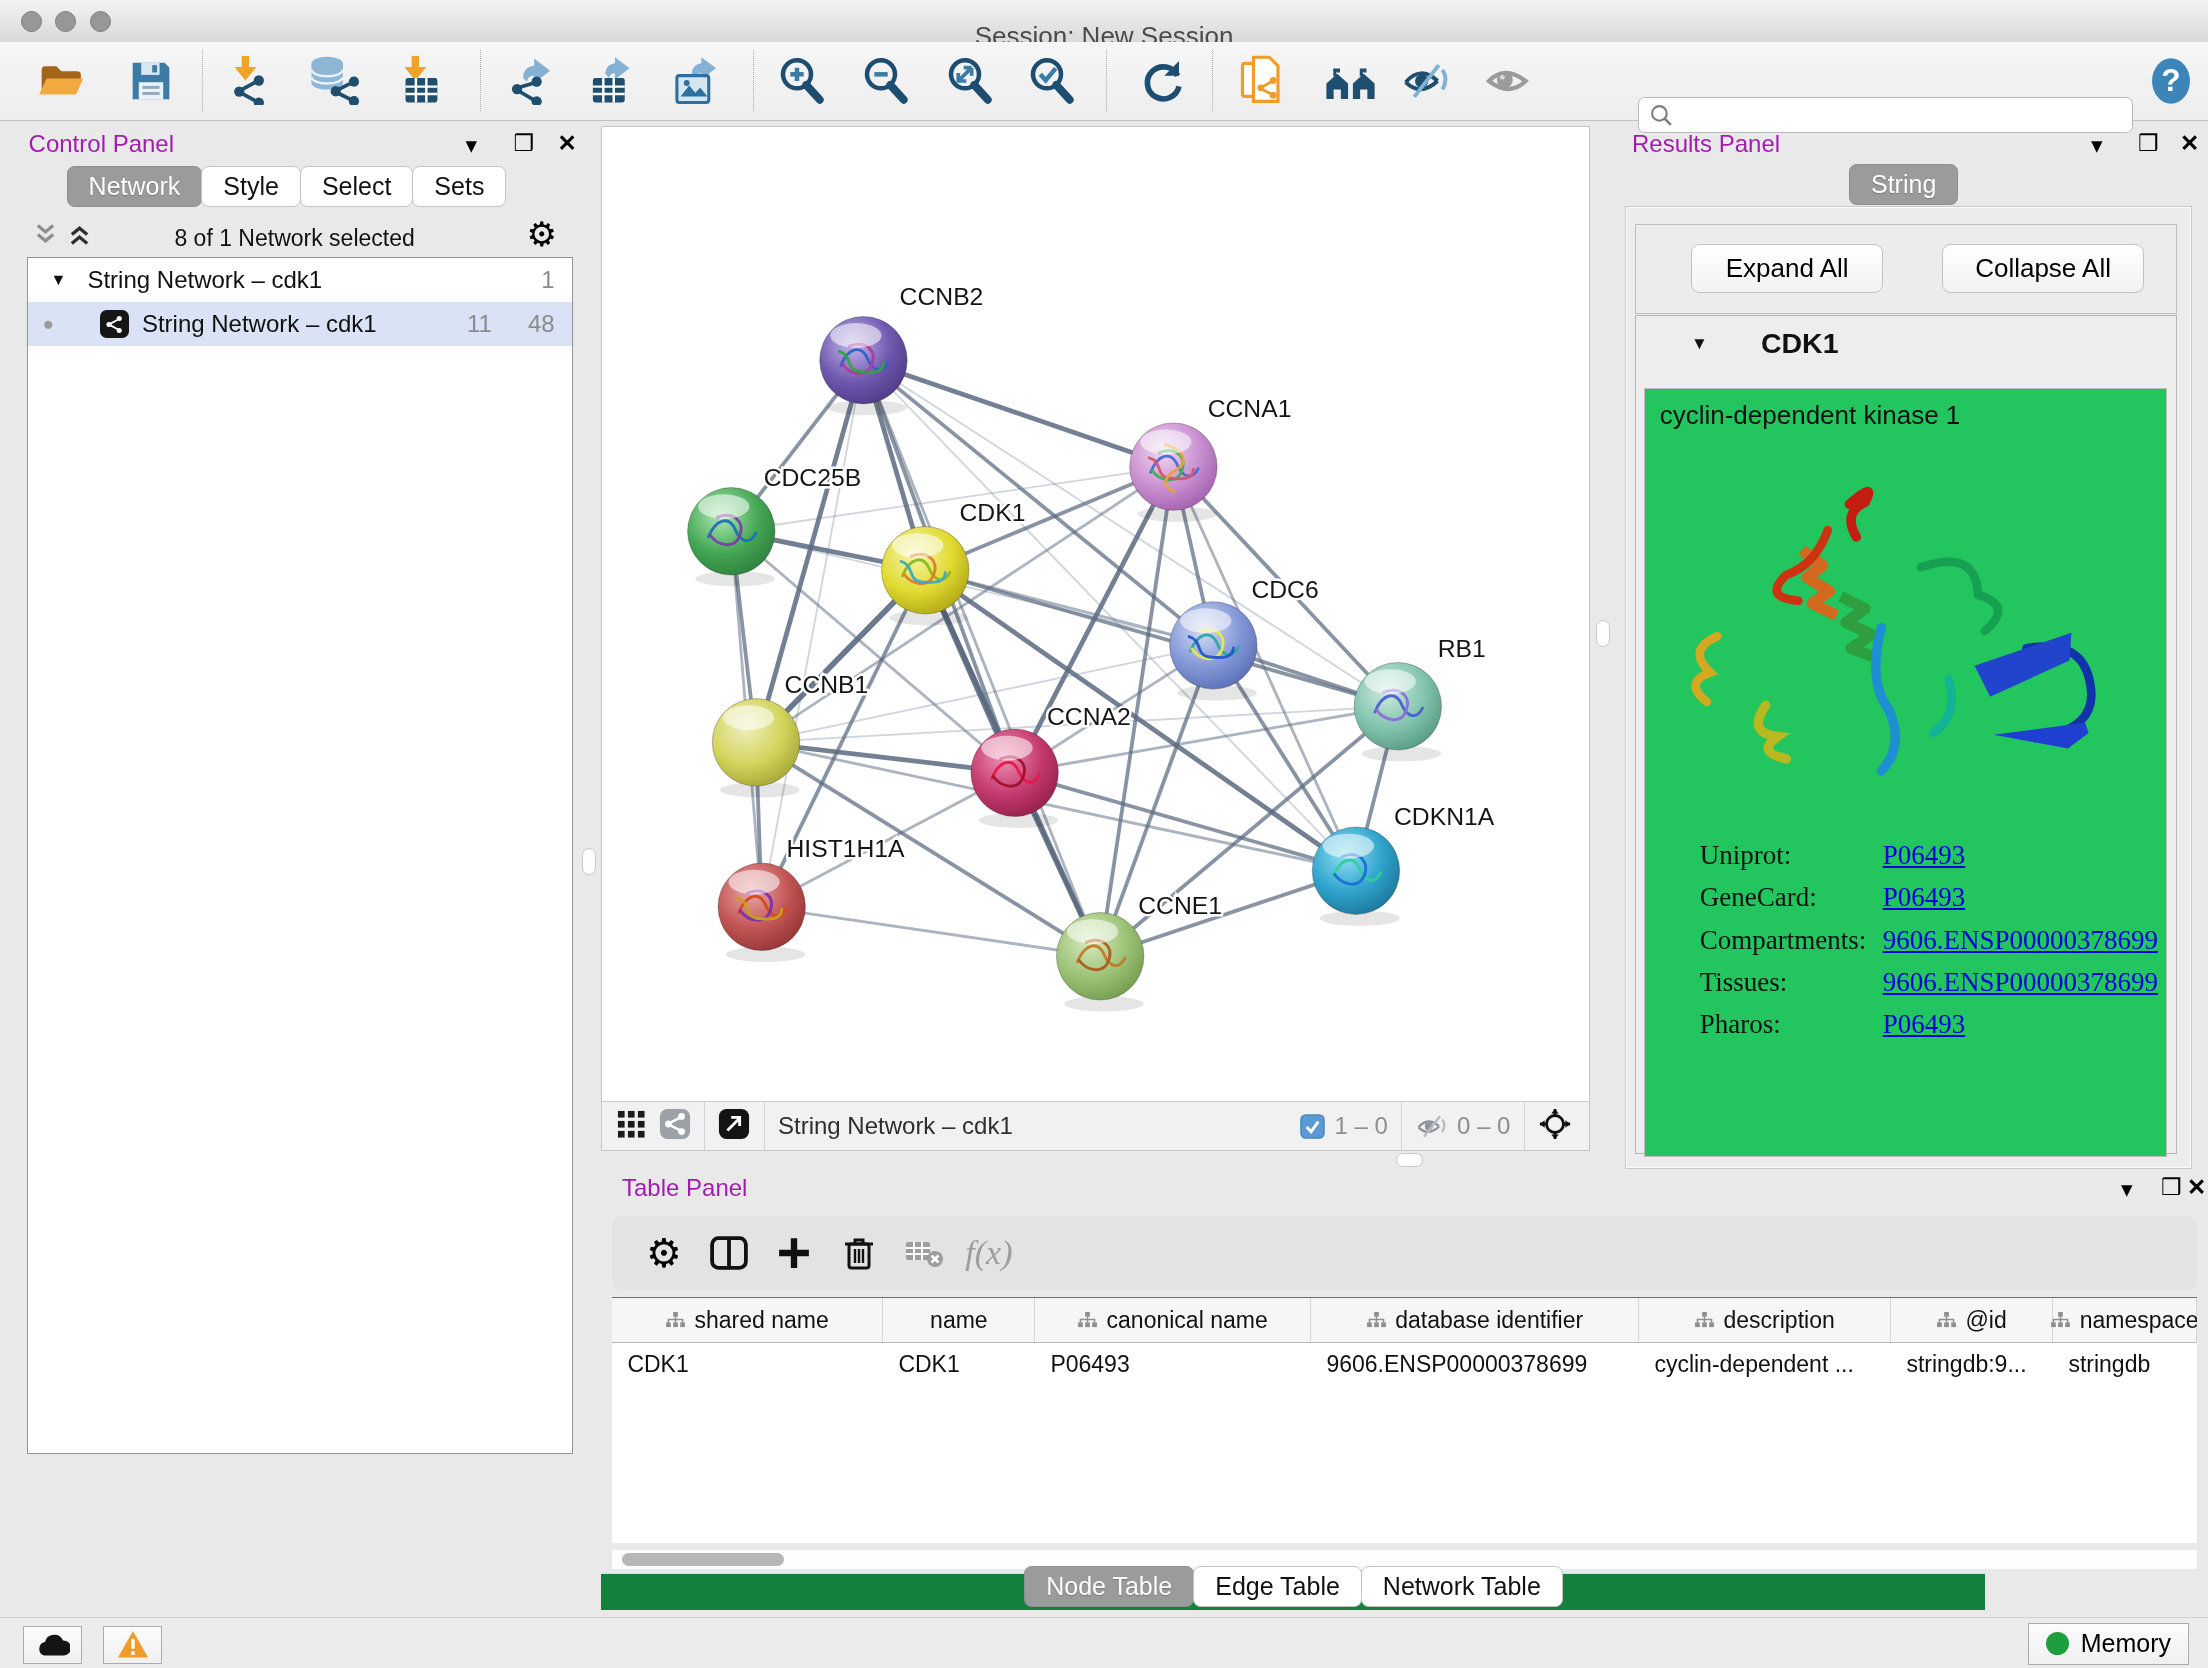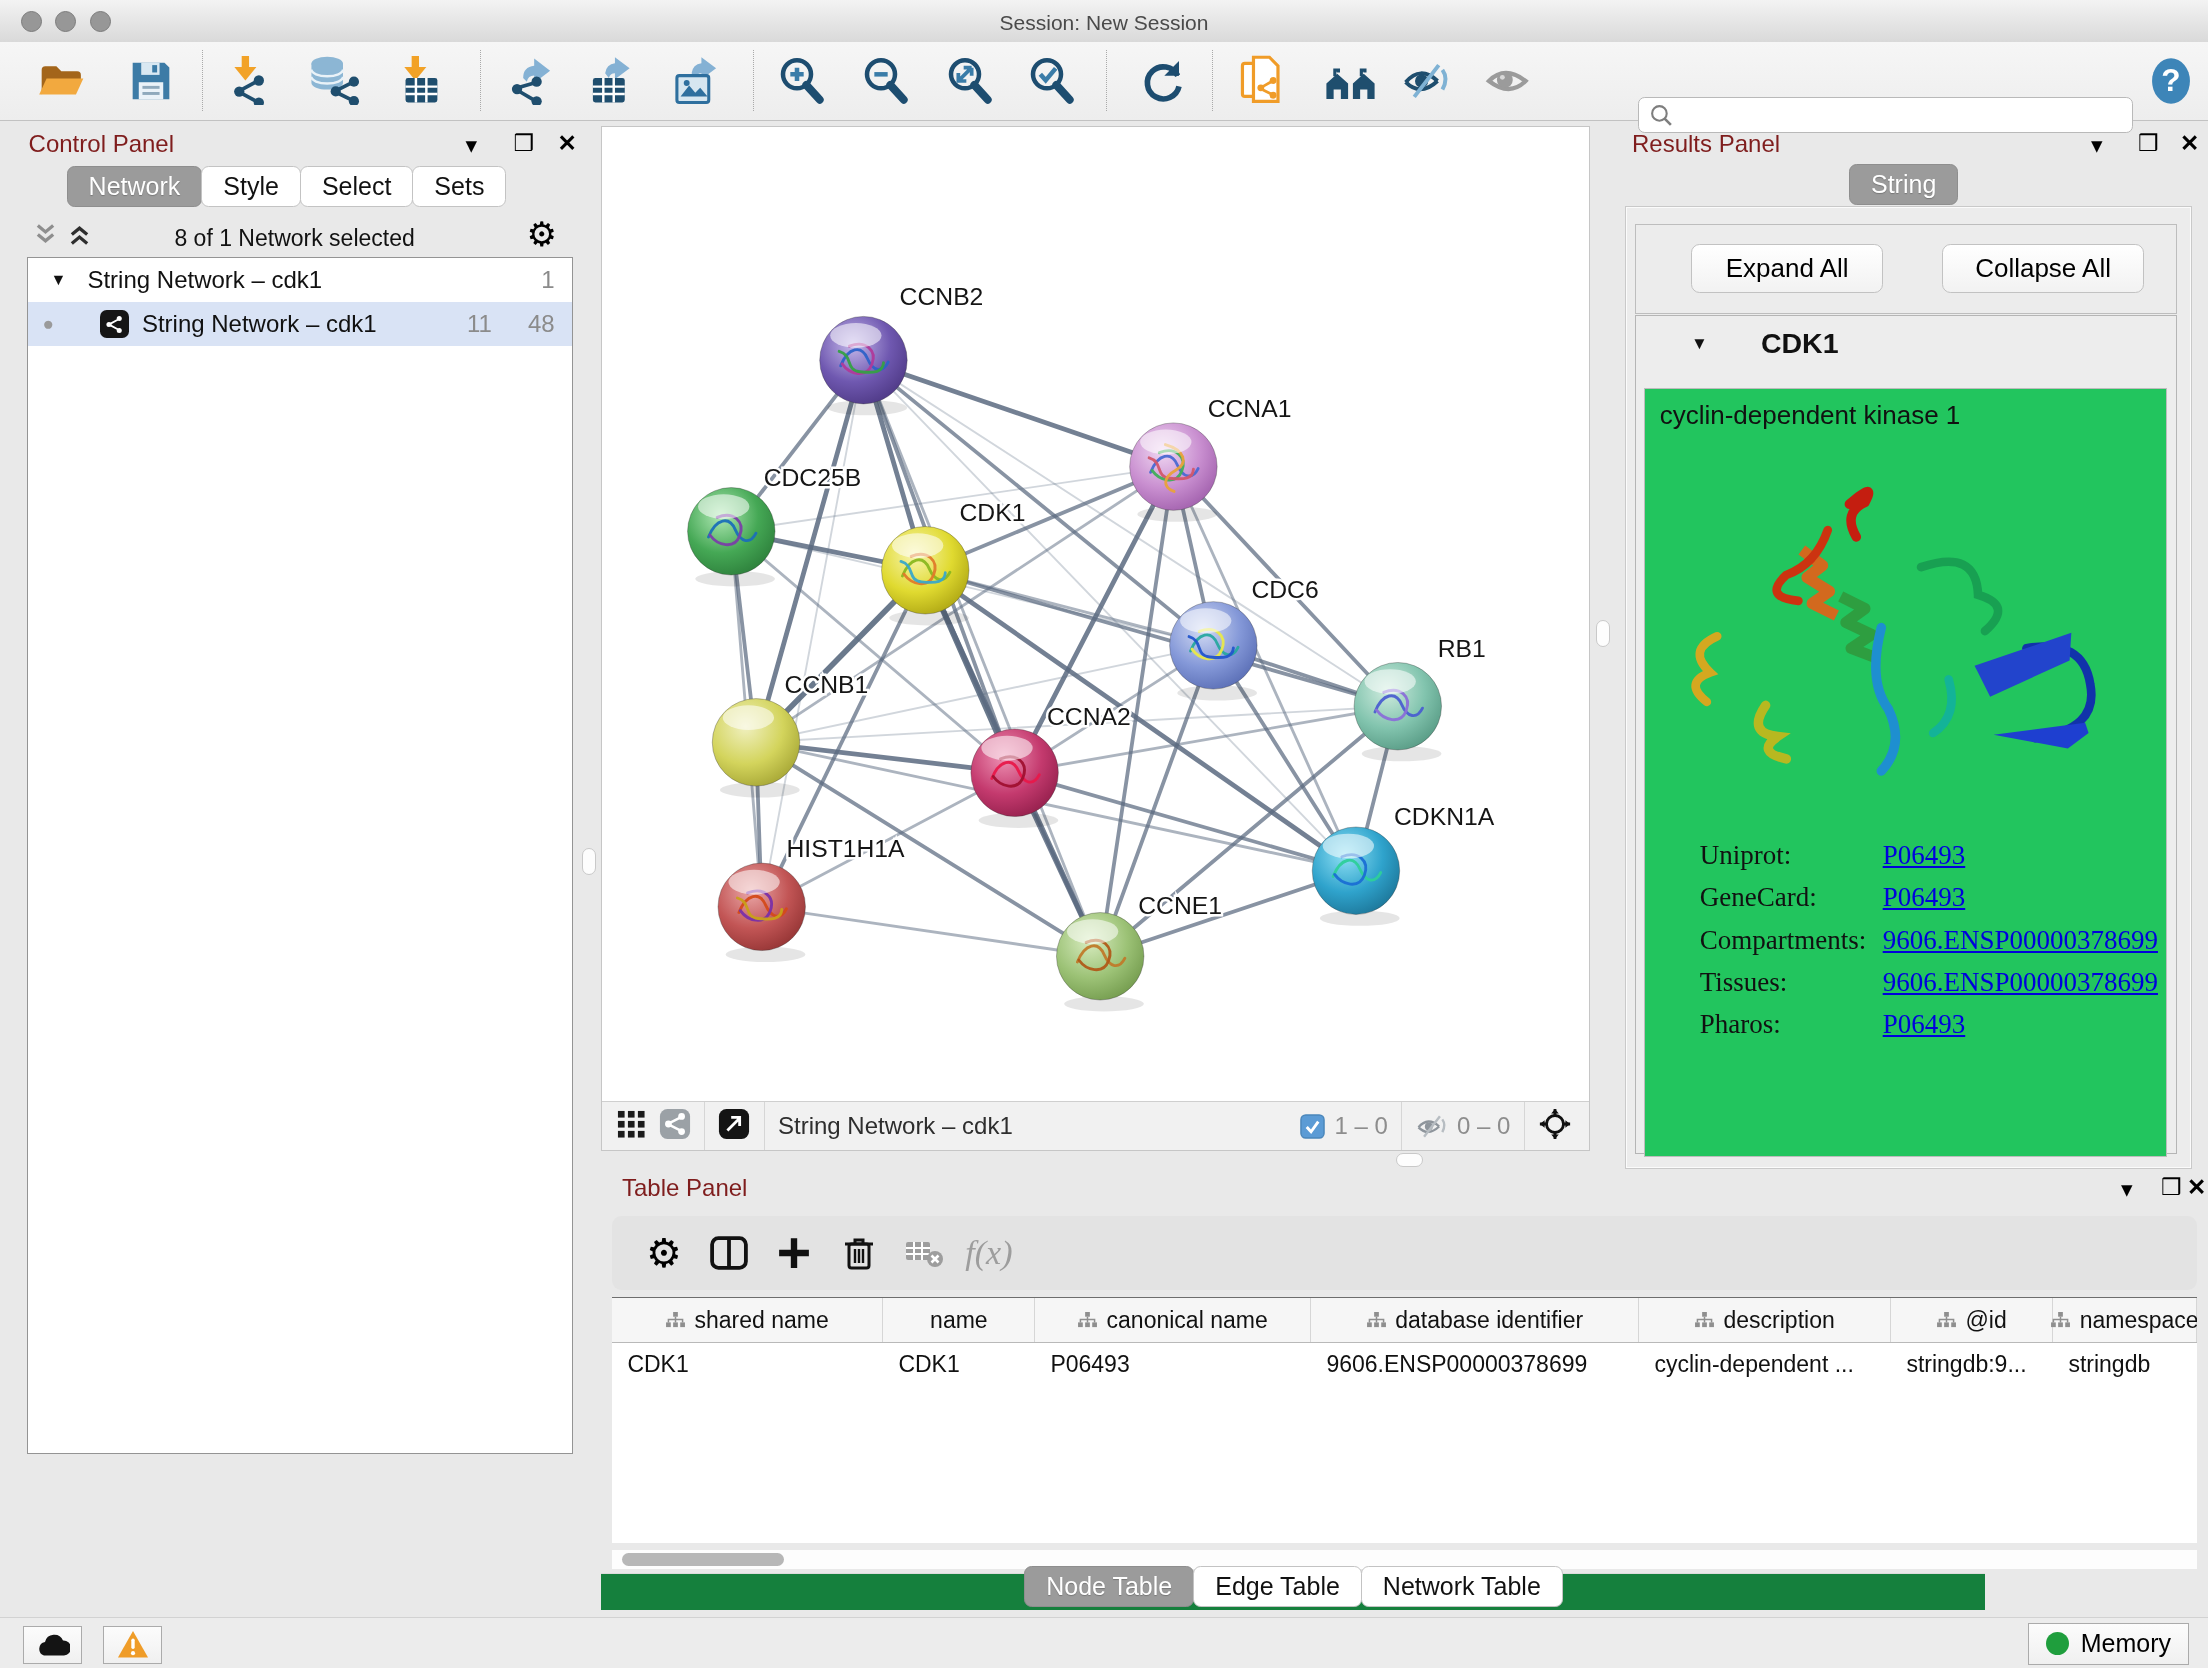--- a/index.html
+++ b/index.html
@@ -3,30 +3,30 @@
 <meta charset="utf-8">
 <style>
   html,body{margin:0;padding:0;}
   body{width:2208px;height:1668px;position:relative;background:#e9e9e9;
        font-family:"Liberation Sans",sans-serif;color:#111;overflow:hidden;}
   .abs{position:absolute;}
   
   .titlebar{left:0;top:0;width:2208px;height:42px;
     background:linear-gradient(#f3f3f3,#d9d9d9);border-bottom:1px solid #b6b6b6;}
   .tl{width:19px;height:19px;border-radius:50%;background:#979797;border:1px solid #7c7c7c;display:inline-block;margin-right:13.3px;}
-  .win-title{left:0;top:11px;width:100%;text-align:center;font-size:21px;color:#4a4a4a;}
+  .win-title{left:0;top:21px;width:100%;text-align:center;font-size:26px;color:#4a4a4a;}
   
   .toolbar{left:0;top:42px;width:2208px;height:78px;background:linear-gradient(#f6f6f6,#ededed);
     border-bottom:1px solid #c2c2c2;}
   .tbtn{position:absolute;top:12.4px;width:57px;height:53px;display:flex;align-items:center;justify-content:center;background:none;border:none;padding:0;cursor:default;}
   .tsep{position:absolute;top:7.6px;height:61px;border-left:1.9px dotted #a9a9a9;}
   .searchbox{position:absolute;left:1638px;top:55px;width:483px;height:34px;background:#fff;border:1px solid #b9b9b9;border-radius:6.7px;display:flex;align-items:center;padding-left:9.5px;}
   .searchbox input{border:none;outline:none;font-size:23px;flex:1;background:transparent;font-family:"Liberation Sans",sans-serif;}
   
-  .ptitle{font-size:24px;color:#7f1d1d;}
+  .ptitle{font-size:24px;color:#a21caf;}
   .pctl{font-size:23px;color:#111;}
   .tab{display:inline-block;border:1px solid #c3c3c3;background:#fff;color:#111;font-size:25px;
        padding:4.8px 21px;border-radius:7.6px;margin-right:-1px;}
   .tab.sel{background:#9b9b9b;color:#fff;border-color:#8e8e8e;text-shadow:0 1px 1px #777;}
   
   .ctl-panel{left:7.6px;top:126px;width:574px;height:1484px;}
   .tree-box{position:absolute;left:19px;top:131px;width:544px;height:1195px;background:#fff;border:1.4px solid #949494;}
   .trow{height:44px;display:flex;align-items:center;font-size:24px;}
   .trow .cnt{color:#8b8b8b;}
   .trow.sel{background:#d9e3f5;}

